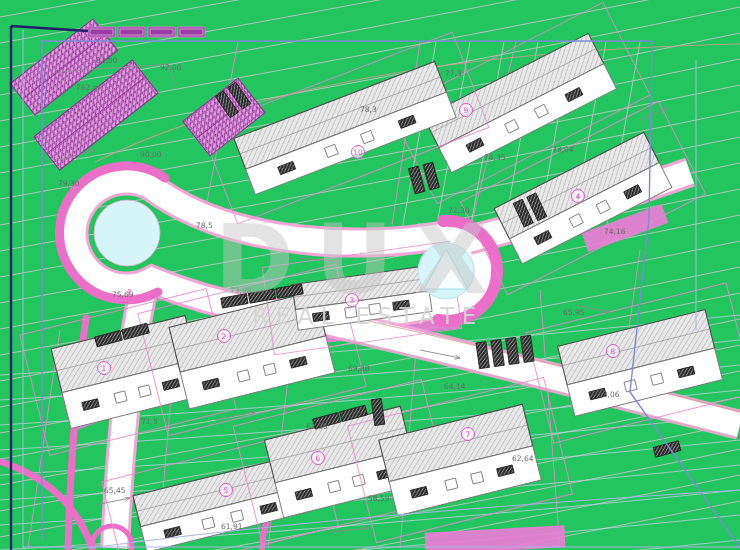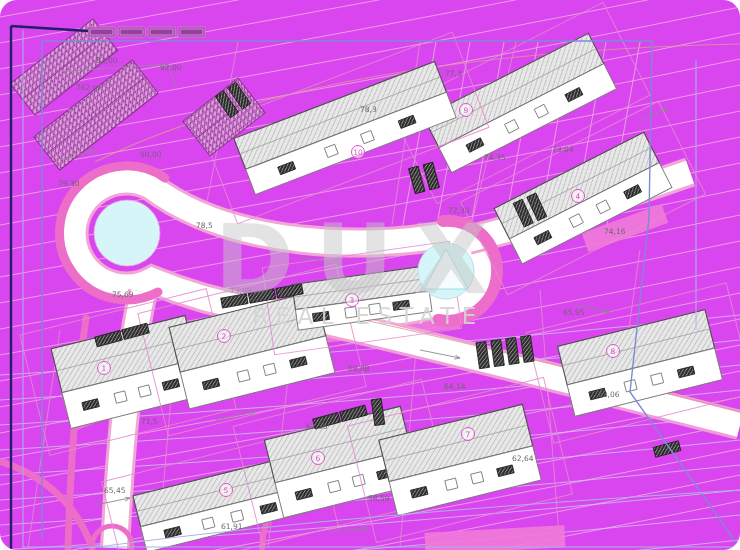--- a/index.html
+++ b/index.html
@@ -1,17 +1,17 @@
 <!DOCTYPE html>
 <html style="--roadPink: #f2a6d6; --roadMagenta: #ec6ec8; --stripMagenta: #f07ad8; --parcelPink: #e489cf; --contourPink: #f3c6e2; --contourBlue: #ccd3ec; --cyanFill: #d5f5f8; --frameBlue: #8089d8; --frameNavy: #1f2066; --labelGray: #6a6a6a; --numPink: #d952c8; --chipPurple: #9c3da5; --wmGray: #c6c6c6;"><head>
 <meta charset="utf-8">
 <style>
   html,body{margin:0;padding:0;background:#ffffff;}
-  .canvas{position:relative;width:740px;height:550px;background:#d946ef;overflow:hidden;
-          font-family:"DejaVu Sans",sans-serif;border-radius:17px;}
+  .canvas{position:relative;width:740px;height:550px;background:#22c55e;overflow:hidden;
+          font-family:"DejaVu Sans",sans-serif;}
   svg{position:absolute;inset:0;}
   .cA{fill:none;stroke:var(--contourPink,#f3c6e2);stroke-width:.9;opacity:.75;}
   .cB{fill:none;stroke:var(--contourBlue,#ccd3ec);stroke-width:.9;opacity:.8;}
   .cS{fill:none;stroke:#eec0e2;stroke-width:.9;opacity:.8;}
   .lot{fill:none;stroke:var(--parcelPink,#e489cf);stroke-width:1;opacity:.85;}
   .bed{fill:none;stroke:var(--roadPink,#f2a6d6);stroke-width:30;}
   .surf{fill:none;stroke:#ffffff;stroke-width:24;}
   .acc{fill:none;stroke:var(--roadMagenta,#ec6ec8);stroke-linecap:round;}
   .salmon{fill:none;stroke:#dc9a90;stroke-width:1.1;opacity:.8;}
   .strip{fill:var(--stripMagenta,#f07ad8);opacity:.9;}

